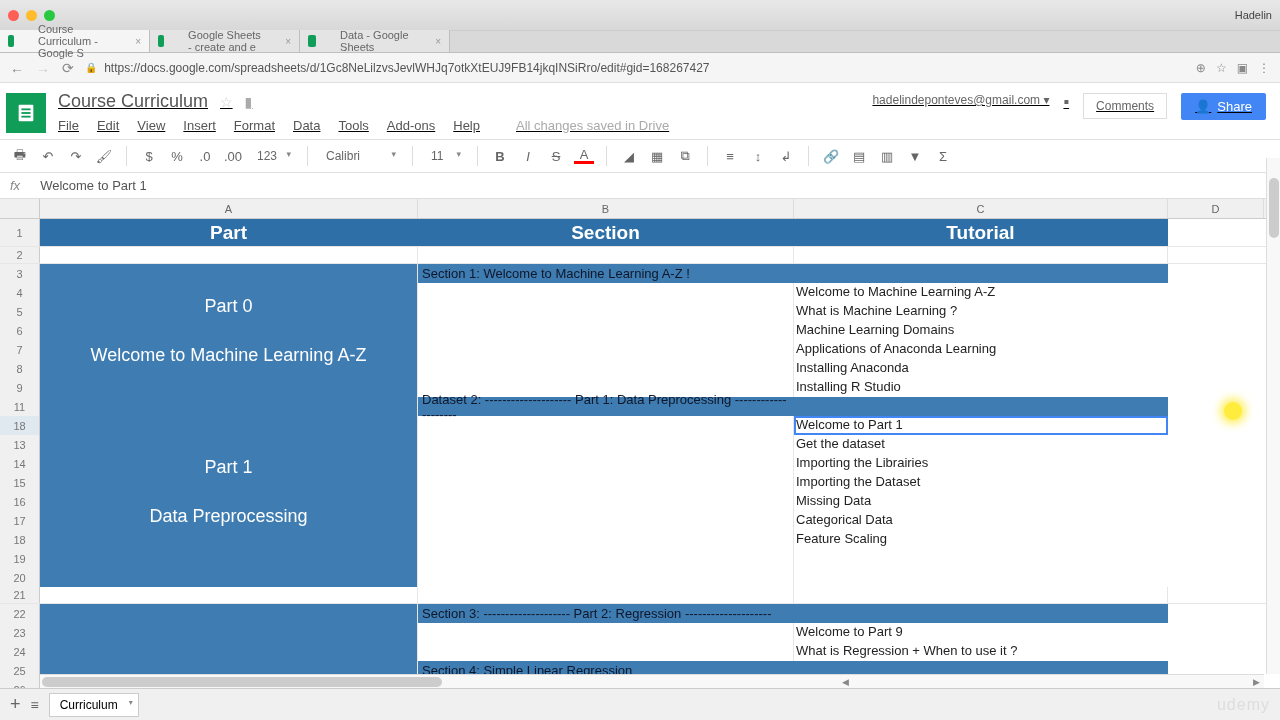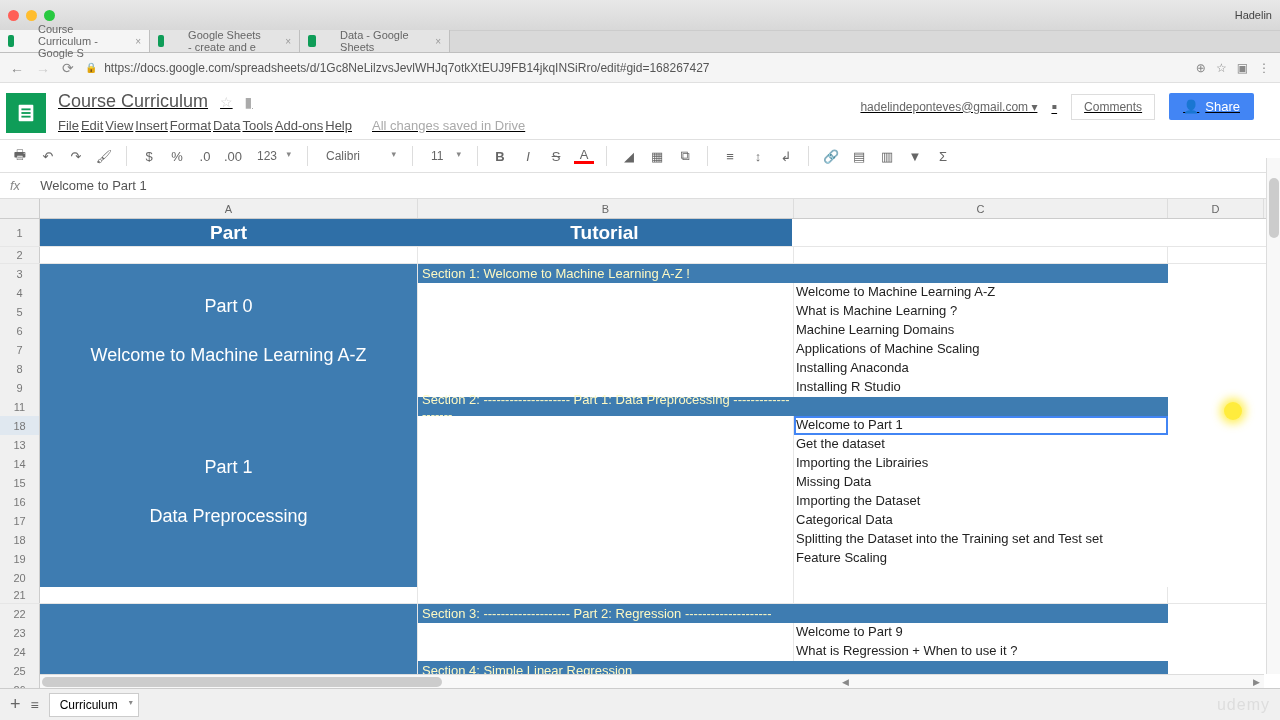--- a/index.html
+++ b/index.html
@@ -31,28 +31,28 @@
 
 .header { display: flex; align-items: flex-start; text-decoration: underline; }
 .logo-box { width: 40px; height: 40px; background: #0f9d58; margin: 10px 12px 0 6px; display:flex; align-items:center; justify-content:center; }
 .logo-box svg { width:22px; height:22px; }
 .title-area { flex:1; padding-top: 8px; }
 .title-row { display:flex; align-items:center; gap:12px; }
 .doc-title { font-size: 18px; color:#555; }
 .star { color:#ccc; font-size:14px; }
 .folder { color:#aaa; font-size:14px; }
 
-.header-right { display:flex; align-items:center; gap:14px; padding: 10px 26px 0 0; }
+.header-right { display:flex; align-items:flex-start; gap:14px; padding: 10px 14px 0 0; }
 .user-email { font-size:12px; color:#666; }
 .share-btn { background:#4285f4; color:#fff; border:none; padding:6px 14px; font-size:13px; border-radius:2px; display:flex; align-items:center; gap:6px; cursor:pointer; }
 .comments-btn { background:#fff; border:1px solid #ddd; padding:5px 12px; font-size:12px; color:#666; cursor:pointer; }
 .bubble-icn { color:#666; font-size:16px; }
 
 
-.menu-bar { display:flex; gap:2px; padding: 6px 0 6px 56px; font-size:13px; color:#555; align-items:center; }
+.menu-bar { display:flex; gap:18px; padding: 6px 0 6px 56px; font-size:13px; color:#555; align-items:center; }
 .menu-bar span { cursor:pointer; }
 .save-status { color:#aaa; margin-left:18px; }
 
 
 .toolbar { height: 34px; border-top:1px solid #e0e0e0; border-bottom:1px solid #e0e0e0; display:flex; align-items:center; padding: 0 10px; gap:8px; font-size:12px; color:#666; }
 .toolbar .sep { width:1px; height:20px; background:#ddd; margin:0 4px; }
 .toolbar .icn { width:20px; text-align:center; cursor:pointer; font-size:13px; }
 .toolbar select, .toolbar .sel { border:none; background:transparent; font-size:12px; padding:2px 18px 2px 6px; cursor:pointer; position:relative; }
 .sel::after { content:"▾"; position:absolute; right:4px; font-size:9px; color:#888; }
 
@@ -74,21 +74,21 @@
 .cellC { width:374px; border-right:1px solid #e6e6e6; }
 .cellD { width:96px; }
 
 .r-head { height:28px; }
 .r-head .cellA, .r-head .cellB, .r-head .cellC { background:#2f6fa7; color:#fff; font-size:19px; font-weight:bold; text-align:center; display:flex; align-items:center; justify-content:center; border-right:1px solid #2f6fa7; }
 .r-head .cellD { background:#fff; }
 
 .r-blank { height:17px; }
 
 .part-block { background:#3e7cb1; color:#fff; }
-.section-hdr { background:#3e7cb1; color:#fef9c3; font-size:13px; padding:2px 4px; display:flex; align-items:center; }
+.section-hdr { background:#3e7cb1; color:#0f172a; font-size:13px; padding:2px 4px; display:flex; align-items:center; }
 .tut { font-size:13px; padding:1px 2px; color:#222; }
 .part-label { color:#fff; font-size:18px; text-align:center; }
 
 .active-cell { outline:2px solid #4285f4; outline-offset:-2px; }
 
 
 .sheet-bar { position:absolute; bottom:0; left:0; right:0; height:32px; background:#f0f0f0; border-top:1px solid #ccc; display:flex; align-items:center; padding:0 10px; gap:10px; }
 .sheet-bar .plus { font-size:18px; color:#666; cursor:pointer; }
 .sheet-bar .burger { font-size:14px; color:#666; cursor:pointer; }
 .sheet-tab { background:#fff; border:1px solid #ccc; padding:4px 20px 4px 10px; font-size:12px; position:relative; cursor:pointer; }
@@ -237,20 +237,21 @@
     <div class="corner"></div>
     <div class="ch chA">A</div>
     <div class="ch chB">B</div>
     <div class="ch chC">C</div>
     <div class="ch chD">D</div>
   </div>
 
   <div class="row r-head">
     <div class="rh">1</div>
     <div class="cellA">Part</div>
+    <div class="cellB">Section</div>
     <div class="cellC">Tutorial</div>
     <div class="cellD"></div>
   </div>
 
   <div class="row r-blank">
     <div class="rh">2</div>
     <div class="cellA"></div>
       <div class="cellB"></div>
       <div class="cellC"></div>
       <div class="cellD"></div>
@@ -272,21 +273,21 @@
     </div>
     <div style="width:376px">
       <div class="section-hdr" style="height:19px">Section 1: Welcome to Machine Learning A-Z !</div>
       <div style="height:114px;border-right:1px solid #e6e6e6"></div>
     </div>
     <div style="width:374px">
       <div class="section-hdr" style="height:19px;background:#3e7cb1"></div>
       <div class="tut" style="height:19px">Welcome to Machine Learning A-Z</div>
       <div class="tut" style="height:19px">What is Machine Learning ?</div>
       <div class="tut" style="height:19px">Machine Learning Domains</div>
-      <div class="tut" style="height:19px">Applications of Machine Scaling</div>
+      <div class="tut" style="height:19px">Applications of Anaconda Learning</div>
       <div class="tut" style="height:19px">Installing Anaconda</div>
       <div class="tut" style="height:19px">Installing R Studio</div>
     </div>
     <div class="cellD" style="height:133px"></div>
   </div>
 
 
   <div style="display:flex">
     <div style="width:40px">
       <div class="rh" style="height:19px">11</div>
@@ -298,32 +299,31 @@
       <div class="rh" style="height:19px">17</div>
       <div class="rh" style="height:19px">18</div>
       <div class="rh" style="height:19px">19</div>
       <div class="rh" style="height:19px">20</div>
     </div>
     <div class="cellA part-block" style="height:190px;display:flex;flex-direction:column;justify-content:center;gap:28px">
       <div class="part-label">Part 1</div>
       <div class="part-label">Data Preprocessing</div>
     </div>
     <div style="width:376px">
-      <div class="section-hdr" style="height:19px">Section 2: -------------------- Part 1: Data Preprocessing --------------------</div>
+      <div class="section-hdr" style="height:19px">Dataset 2: -------------------- Part 1: Data Preprocessing --------------------</div>
       <div style="height:171px;border-right:1px solid #e6e6e6"></div>
     </div>
     <div style="width:374px">
       <div class="section-hdr" style="height:19px"></div>
       <div class="tut active-cell" style="height:19px">Welcome to Part 1</div>
       <div class="tut" style="height:19px">Get the dataset</div>
       <div class="tut" style="height:19px">Importing the Librairies</div>
+      <div class="tut" style="height:19px">Importing the Dataset</div>
       <div class="tut" style="height:19px">Missing Data</div>
-      <div class="tut" style="height:19px">Importing the Dataset</div>
       <div class="tut" style="height:19px">Categorical Data</div>
-      <div class="tut" style="height:19px">Splitting the Dataset into the Training set and Test set</div>
       <div class="tut" style="height:19px">Feature Scaling</div>
     </div>
     <div class="cellD" style="height:190px"></div>
   </div>
 
   <div class="row r-blank">
     <div class="rh">21</div>
     <div class="cellA"></div>
       <div class="cellB"></div>
       <div class="cellC"></div>

